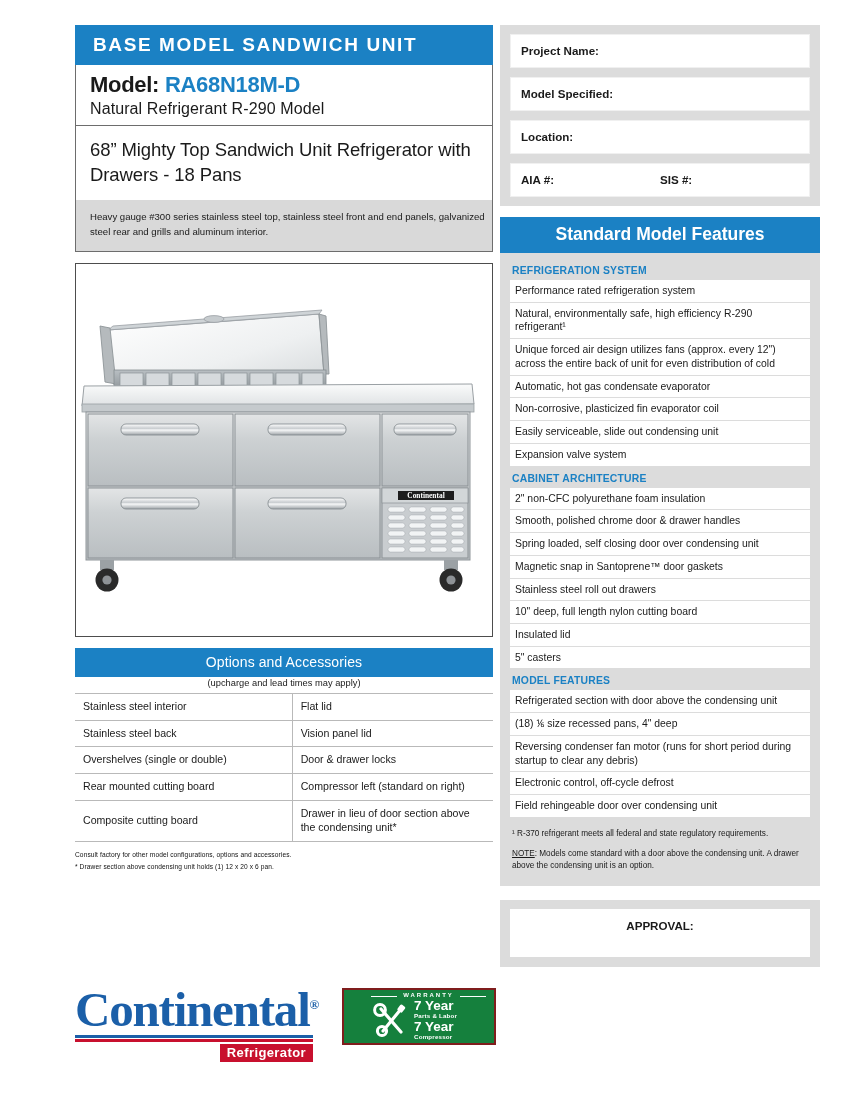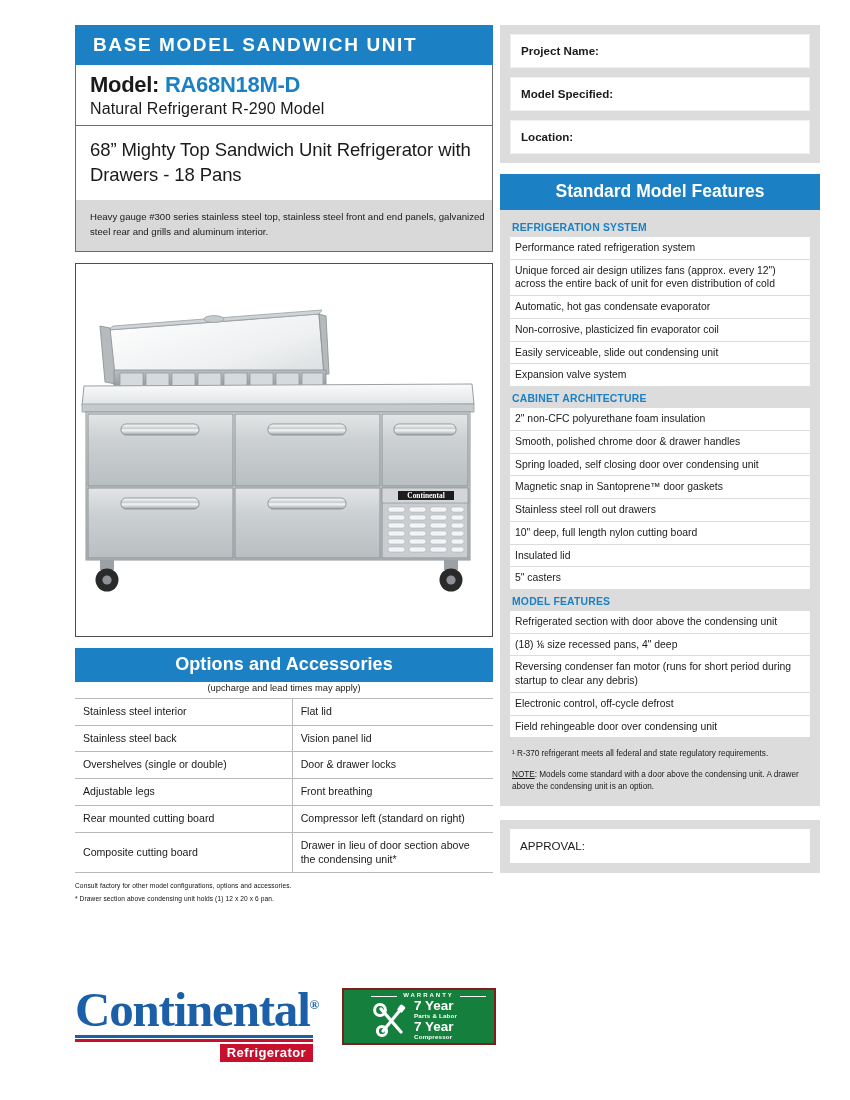--- a/index.html
+++ b/index.html
@@ -18,21 +18,21 @@
   .model-line .mnum{color:#1b81c4;}
   .model-sub{font-size:16px;margin-top:3px;letter-spacing:0.1px;}
 
   .desc-box{border:1px solid #6d6d6d;border-top:none;}
   .desc-title{font-size:18.5px;line-height:1.33;padding:12px 14px 13px 14px;letter-spacing:-0.1px;}
   .desc-note{background:#d9d9d9;font-size:9.6px;line-height:1.55;padding:10px 0 11px 14px;}
 
   .img-box{margin-top:11px;border:1px solid #4d4d4d;height:372px;position:relative;background:#fff;overflow:hidden;}
 
   .opts-head{margin-top:11px;background:#1b81c4;color:#fff;text-align:center;
-    font-size:18px;font-weight:bold;padding:6px 0 7px 0;letter-spacing:0.1px;}
+    font-size:14px;font-weight:normal;padding:6px 0 7px 0;letter-spacing:0.1px;}
   .opts-sub{text-align:center;font-size:9.3px;padding:1px 0 5px 0;border-bottom:1px solid #b9b9b9;}
   .opts-table{width:100%;border-collapse:collapse;table-layout:fixed;}
   .opts-table td{border-bottom:1px solid #b9b9b9;font-size:10.6px;padding:6px 8px 6px 8px;
     vertical-align:middle;line-height:1.3;}
   .opts-table td.c1{width:48%;border-right:1px solid #b9b9b9;}
   .foot-notes{margin-top:7px;font-size:6.6px;line-height:1.9;letter-spacing:0.1px;color:#111;}
 
   
   .logo-row{position:absolute;left:75px;top:985px;width:420px;height:85px;}
   .cont-logo{position:absolute;left:0px;top:0px;width:238px;}
@@ -73,21 +73,21 @@
   .sec-title{color:#1b81c4;font-weight:bold;font-size:10.4px;letter-spacing:0.2px;
     padding:6px 0 4px 2px;}
   .feat-list{}
   .feat-item{background:#fff;border-bottom:1px solid #dcdcdc;font-size:10.4px;
     line-height:1.32;padding:4px 6px 4px 5px;}
   .foot-sup{font-size:8.2px;padding:10px 2px 0 2px;line-height:1.4;}
   .foot-note2{font-size:8.2px;padding:9px 2px 0 2px;line-height:1.42;}
   .foot-note2 u{text-decoration:underline;}
 
   .approval-panel{margin-top:14px;background:#dcdcdc;padding:9px 10px 10px 10px;}
-  .approval-box{background:#fff;padding:10px 10px 11px 10px;font-size:11.6px;font-weight:normal;}
+  .approval-box{background:#fff;padding:10px 10px 25px 10px;font-size:11.6px;font-weight:bold;text-align:center;}
 
   
   .unit{position:absolute;left:0;top:0;width:416px;height:372px;}
 </style>
 </head>
 <body>
 
 <div class="page">
 
   <div class="left-col">
@@ -235,24 +235,20 @@
         </tr>
         <tr>
           <td class="c1">Stainless steel back</td>
           <td>Vision panel lid</td>
         </tr>
         <tr>
           <td class="c1">Overshelves (single or double)</td>
           <td>Door &amp; drawer locks</td>
         </tr>
         <tr>
-          <td class="c1">Adjustable legs</td>
-          <td>Front breathing</td>
-        </tr>
-        <tr>
           <td class="c1">Rear mounted cutting board</td>
           <td>Compressor left (standard on right)</td>
         </tr>
         <tr>
           <td class="c1">Composite cutting board</td>
           <td>Drawer in lieu of door section above the condensing unit*</td>
         </tr>
       </tbody>
     </table>
 
@@ -301,29 +297,34 @@
     <div class="form-panel">
       <div class="form-row">
         <span class="f1">Project Name:</span>
       </div>
       <div class="form-row">
         <span class="f1">Model Specified:</span>
       </div>
       <div class="form-row">
         <span class="f1">Location:</span>
       </div>
+      <div class="form-row">
+        <span class="f1">AIA #:</span>
+        <span class="f2">SIS #:</span>
+      </div>
     </div>
 
     <div class="feat-head">Standard Model Features</div>
 
     <div class="feat-panel">
 
       <div class="sec-title">REFRIGERATION SYSTEM</div>
       <div class="feat-list">
         <div class="feat-item">Performance rated refrigeration system</div>
+        <div class="feat-item">Natural, environmentally safe, high efficiency R-290 refrigerant¹</div>
         <div class="feat-item">Unique forced air design utilizes fans (approx. every 12") across the entire back of unit for even distribution of cold</div>
         <div class="feat-item">Automatic, hot gas condensate evaporator</div>
         <div class="feat-item">Non-corrosive, plasticized fin evaporator coil</div>
         <div class="feat-item">Easily serviceable, slide out condensing unit</div>
         <div class="feat-item">Expansion valve system</div>
       </div>
 
       <div class="sec-title">CABINET ARCHITECTURE</div>
       <div class="feat-list">
         <div class="feat-item">2" non-CFC polyurethane foam insulation</div>

